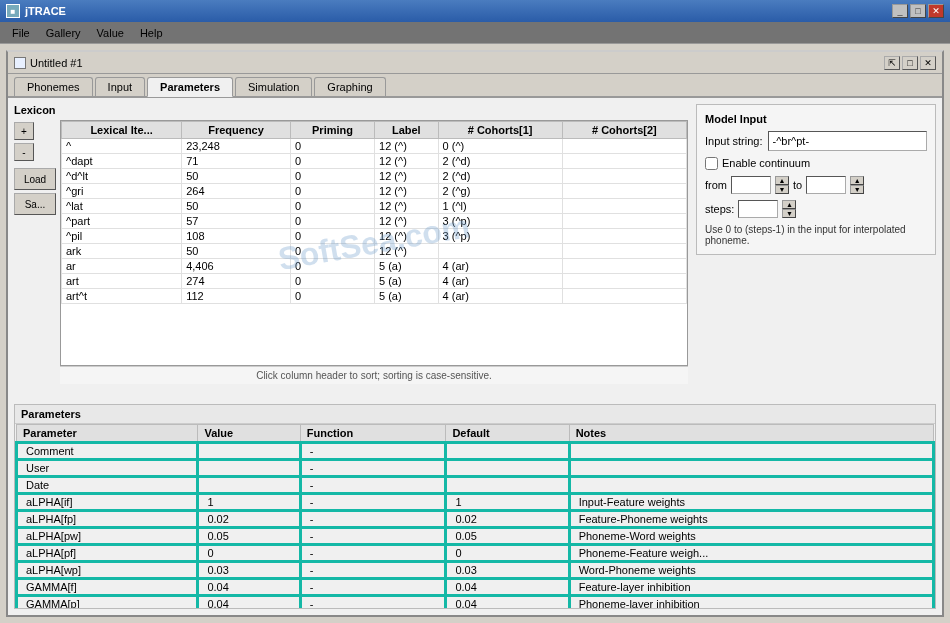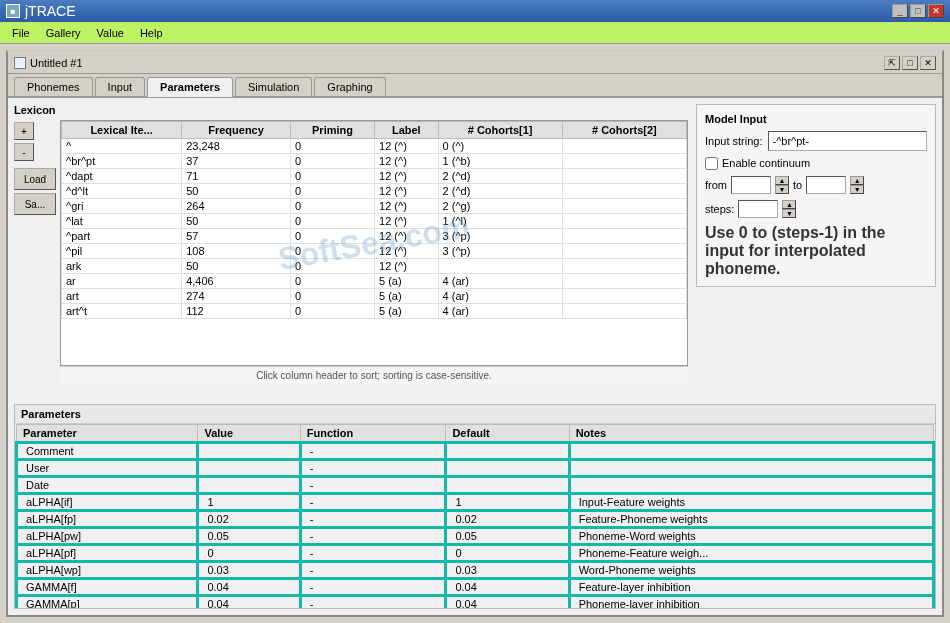--- a/index.html
+++ b/index.html
@@ -24,34 +24,34 @@
     }
     .title-bar-icon {
       width: 14px; height: 14px;
       background: #7ab;
       border: 1px solid #fff;
       margin-right: 5px;
       font-size: 8px;
       display: flex; align-items: center; justify-content: center;
       color: white;
     }
-    .title-bar-title { flex: 1; font-size: 14px; font-weight: normal; }
+    .title-bar-title { flex: 1; font-size: 11px; font-weight: bold; }
     .title-bar-buttons { display: flex; gap: 2px; }
     .tb-btn {
       width: 16px; height: 14px;
       background: #c0c0c0;
       border: 1px outset #999;
       cursor: pointer;
       display: flex; align-items: center; justify-content: center;
       font-size: 9px; color: #333;
     }
 
     
     .menu-bar {
-      background: #bef264;
+      background: #737373;
       height: 22px;
       display: flex;
       align-items: center;
       padding: 0 4px;
       border-bottom: 1px solid #999;
     }
     .menu-item {
       padding: 2px 8px;
       cursor: pointer;
       font-size: 11px;
@@ -242,23 +242,22 @@
     .spin-up, .spin-down {
       width: 14px; height: 9px;
       background: #d4d0c8;
       border: 1px outset #999;
       cursor: pointer;
       font-size: 7px;
       display: flex; align-items: center; justify-content: center;
       line-height: 1;
     }
     .note-text {
-      font-size: 16px;
+      font-size: 10px;
       color: #333;
-      font-weight: bold;
     }
     table.params-table {
       width: 100%;
       border-collapse: collapse;
       font-size: 11px;
     }
     table.params-table th {
       background: #e0e0e0;
       border: 1px solid #bbb;
       padding: 2px 6px;
@@ -418,28 +417,20 @@
                   <tbody id="lexicon-tbody">
                   <tr>
                         <td>^</td>
                         <td>23,248</td>
                         <td>0</td>
                         <td>12 (^)</td>
                         <td>0 (^)</td>
                         <td></td>
                       </tr>
                       <tr>
-                        <td>^br^pt</td>
-                        <td>37</td>
-                        <td>0</td>
-                        <td>12 (^)</td>
-                        <td>1 (^b)</td>
-                        <td></td>
-                      </tr>
-                      <tr>
                         <td>^dapt</td>
                         <td>71</td>
                         <td>0</td>
                         <td>12 (^)</td>
                         <td>2 (^d)</td>
                         <td></td>
                       </tr>
                       <tr>
                         <td>^d^lt</td>
                         <td>50</td>

